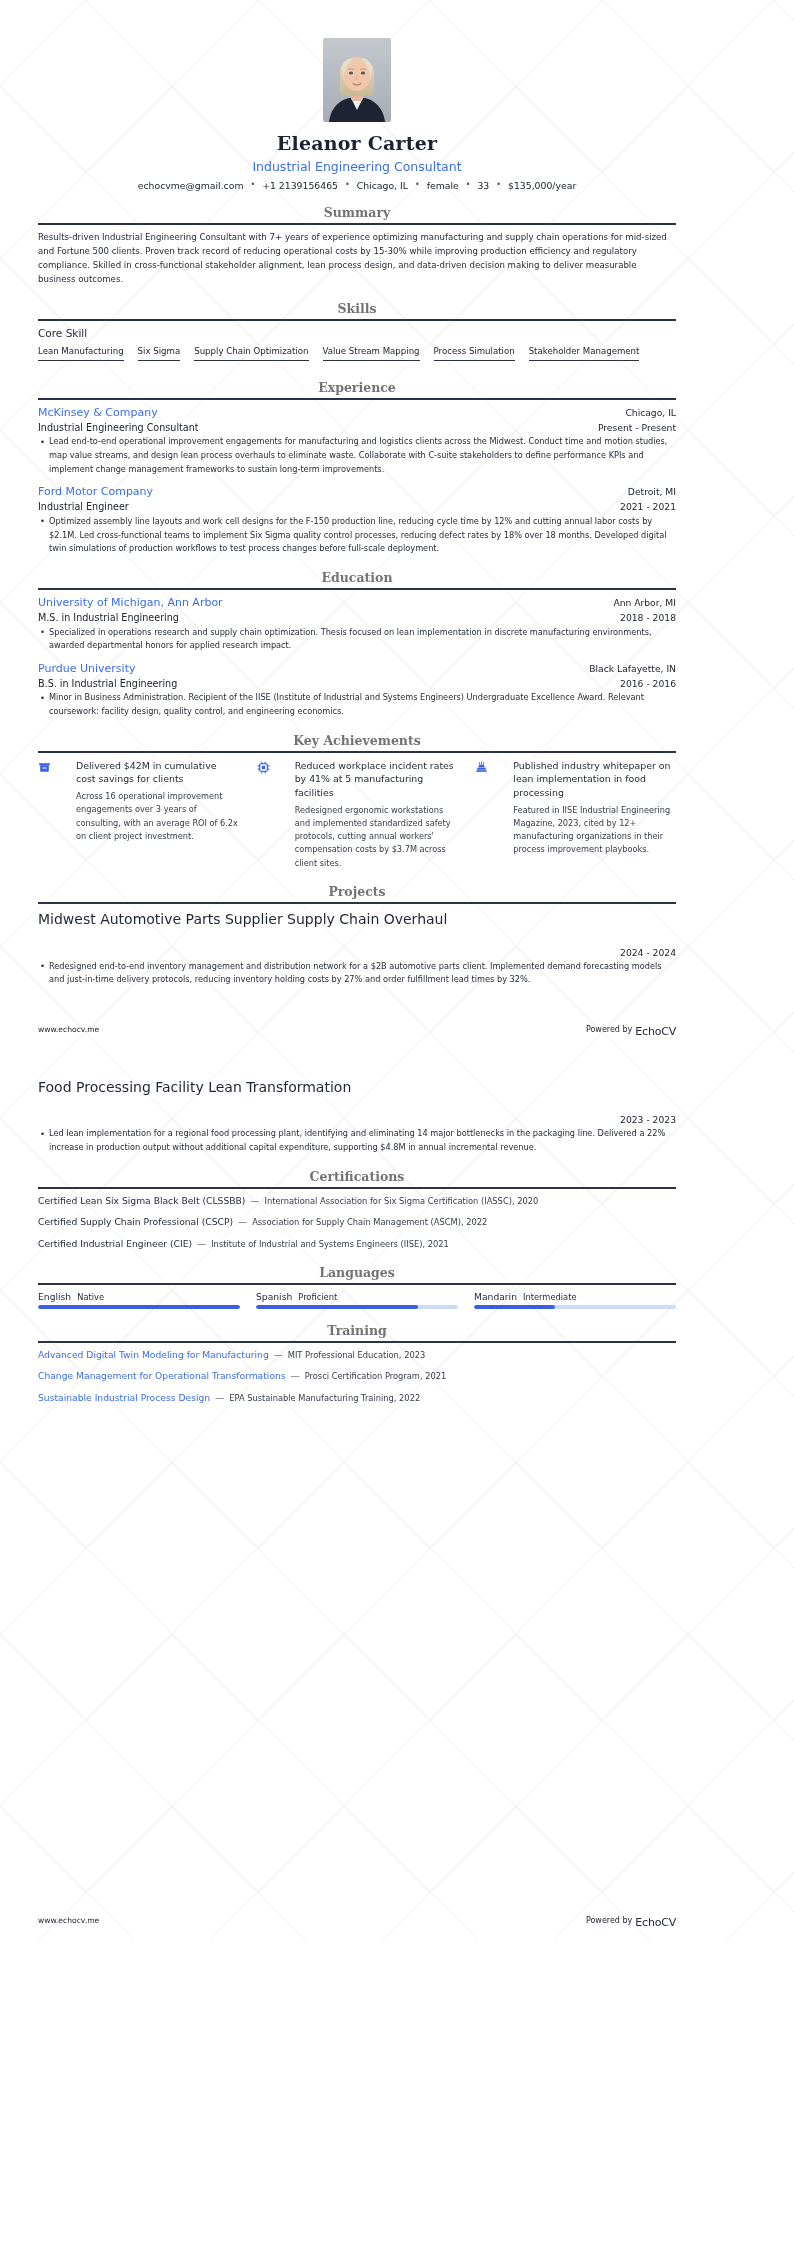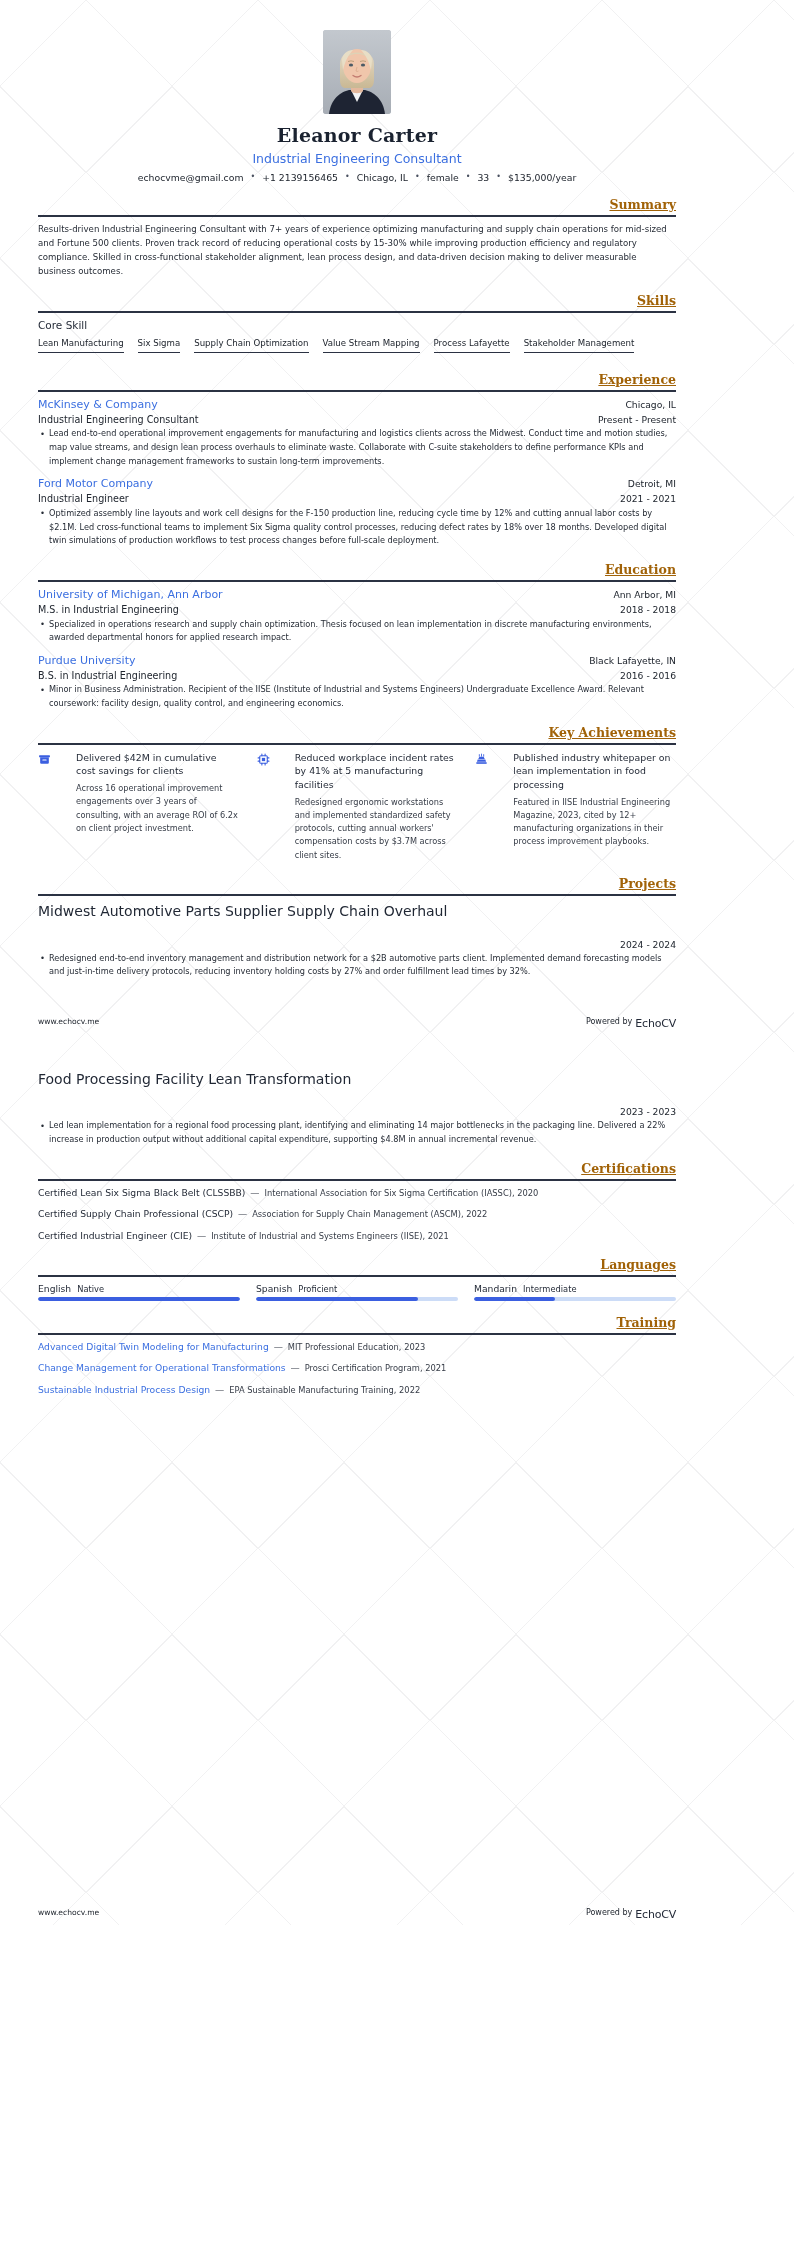--- a/index.html
+++ b/index.html
@@ -32,21 +32,21 @@
         transparent 0px, transparent 60px,
         rgba(120,120,130,0.10) 60px, rgba(120,120,130,0.10) 61px,
         transparent 61px, transparent 122px);
     background-size: 172px 172px, 172px 172px;
   }
 
   .page {
     position: relative;
     z-index: 1;
     width: 714px;
-    padding: 4px 38px;
+    padding: 12px 38px;
   }
 
   
   .header { padding-top: 26px; text-align: center; }
 
   .avatar-wrap {
     width: 68px;
     height: 84px;
     margin: 0 auto 10px auto;
     border-radius: 3px;
@@ -91,25 +91,24 @@
     position: relative;
     top: -1px;
   }
 
   
   .section { margin-top: 14px; }
   .section-title {
     font-family: "DejaVu Serif", "Liberation Serif", serif;
     font-size: 12.5px;
     font-weight: bold;
-    text-align: right;
-    color: #a16207;
+    text-align: center;
+    color: #737373;
     line-height: 1.2;
     padding-bottom: 3px;
-    text-decoration: underline;
   }
   .section-rule {
     height: 2px;
     background: #2b3243;
     width: 100%;
     margin-bottom: 6px;
   }
 
   
   .summary-text {
@@ -381,21 +380,21 @@
 
   <div class="section">
     <div class="section-title">Skills</div>
     <div class="section-rule"></div>
     <div class="skill-group-label">Core Skill</div>
     <div class="skill-row">
       <span class="skill-chip">Lean Manufacturing</span>
       <span class="skill-chip">Six Sigma</span>
       <span class="skill-chip">Supply Chain Optimization</span>
       <span class="skill-chip">Value Stream Mapping</span>
-      <span class="skill-chip">Process Lafayette</span>
+      <span class="skill-chip">Process Simulation</span>
       <span class="skill-chip">Stakeholder Management</span>
     </div>
   </div>
 
   <div class="section">
     <div class="section-title">Experience</div>
     <div class="section-rule"></div>
 
     <div class="entry">
       <div class="entry-row">

